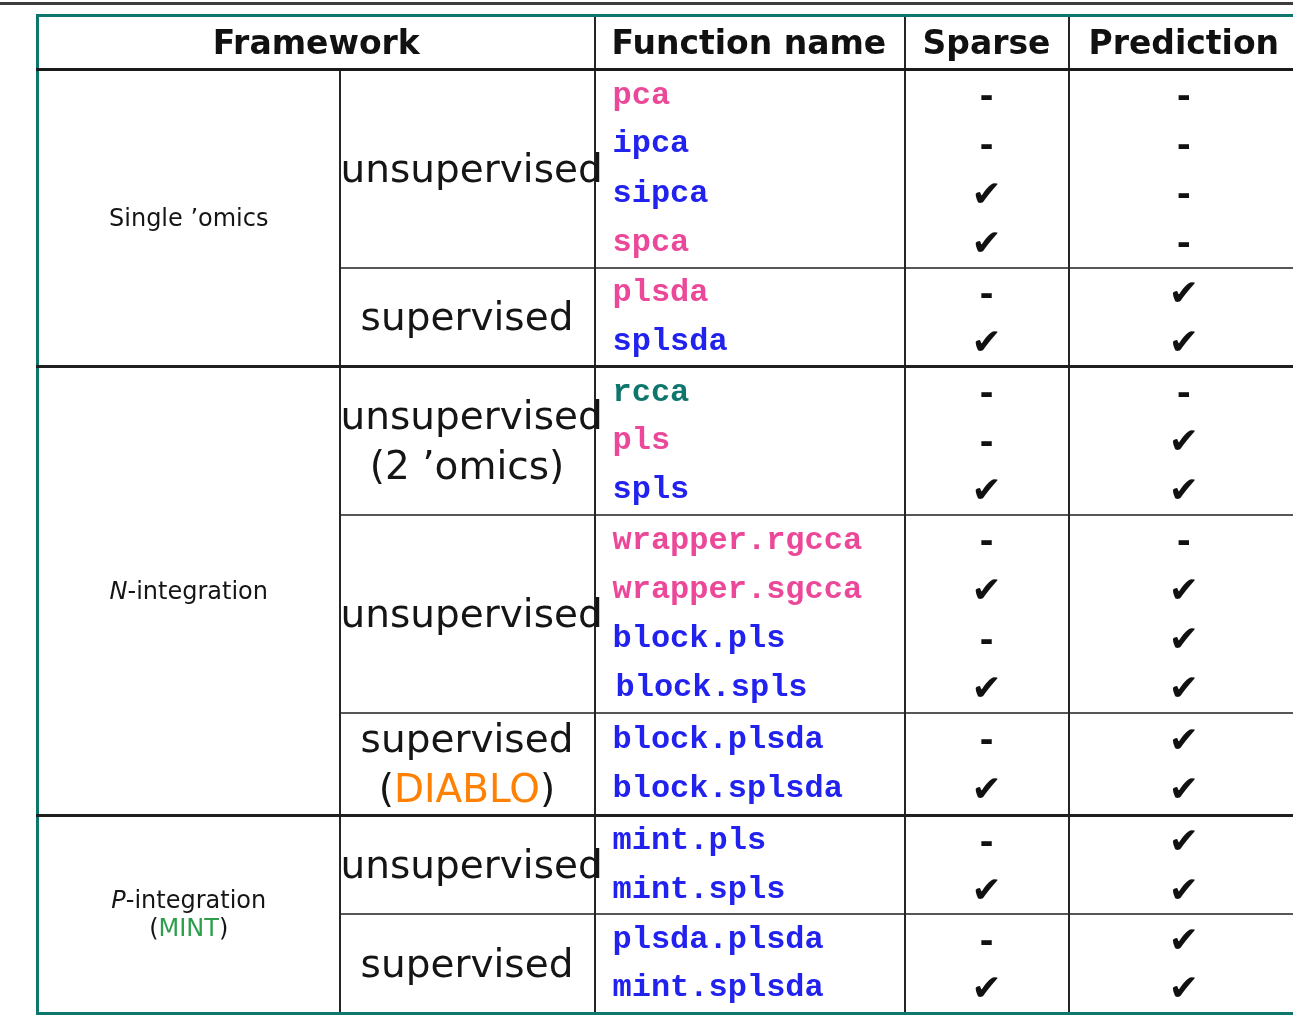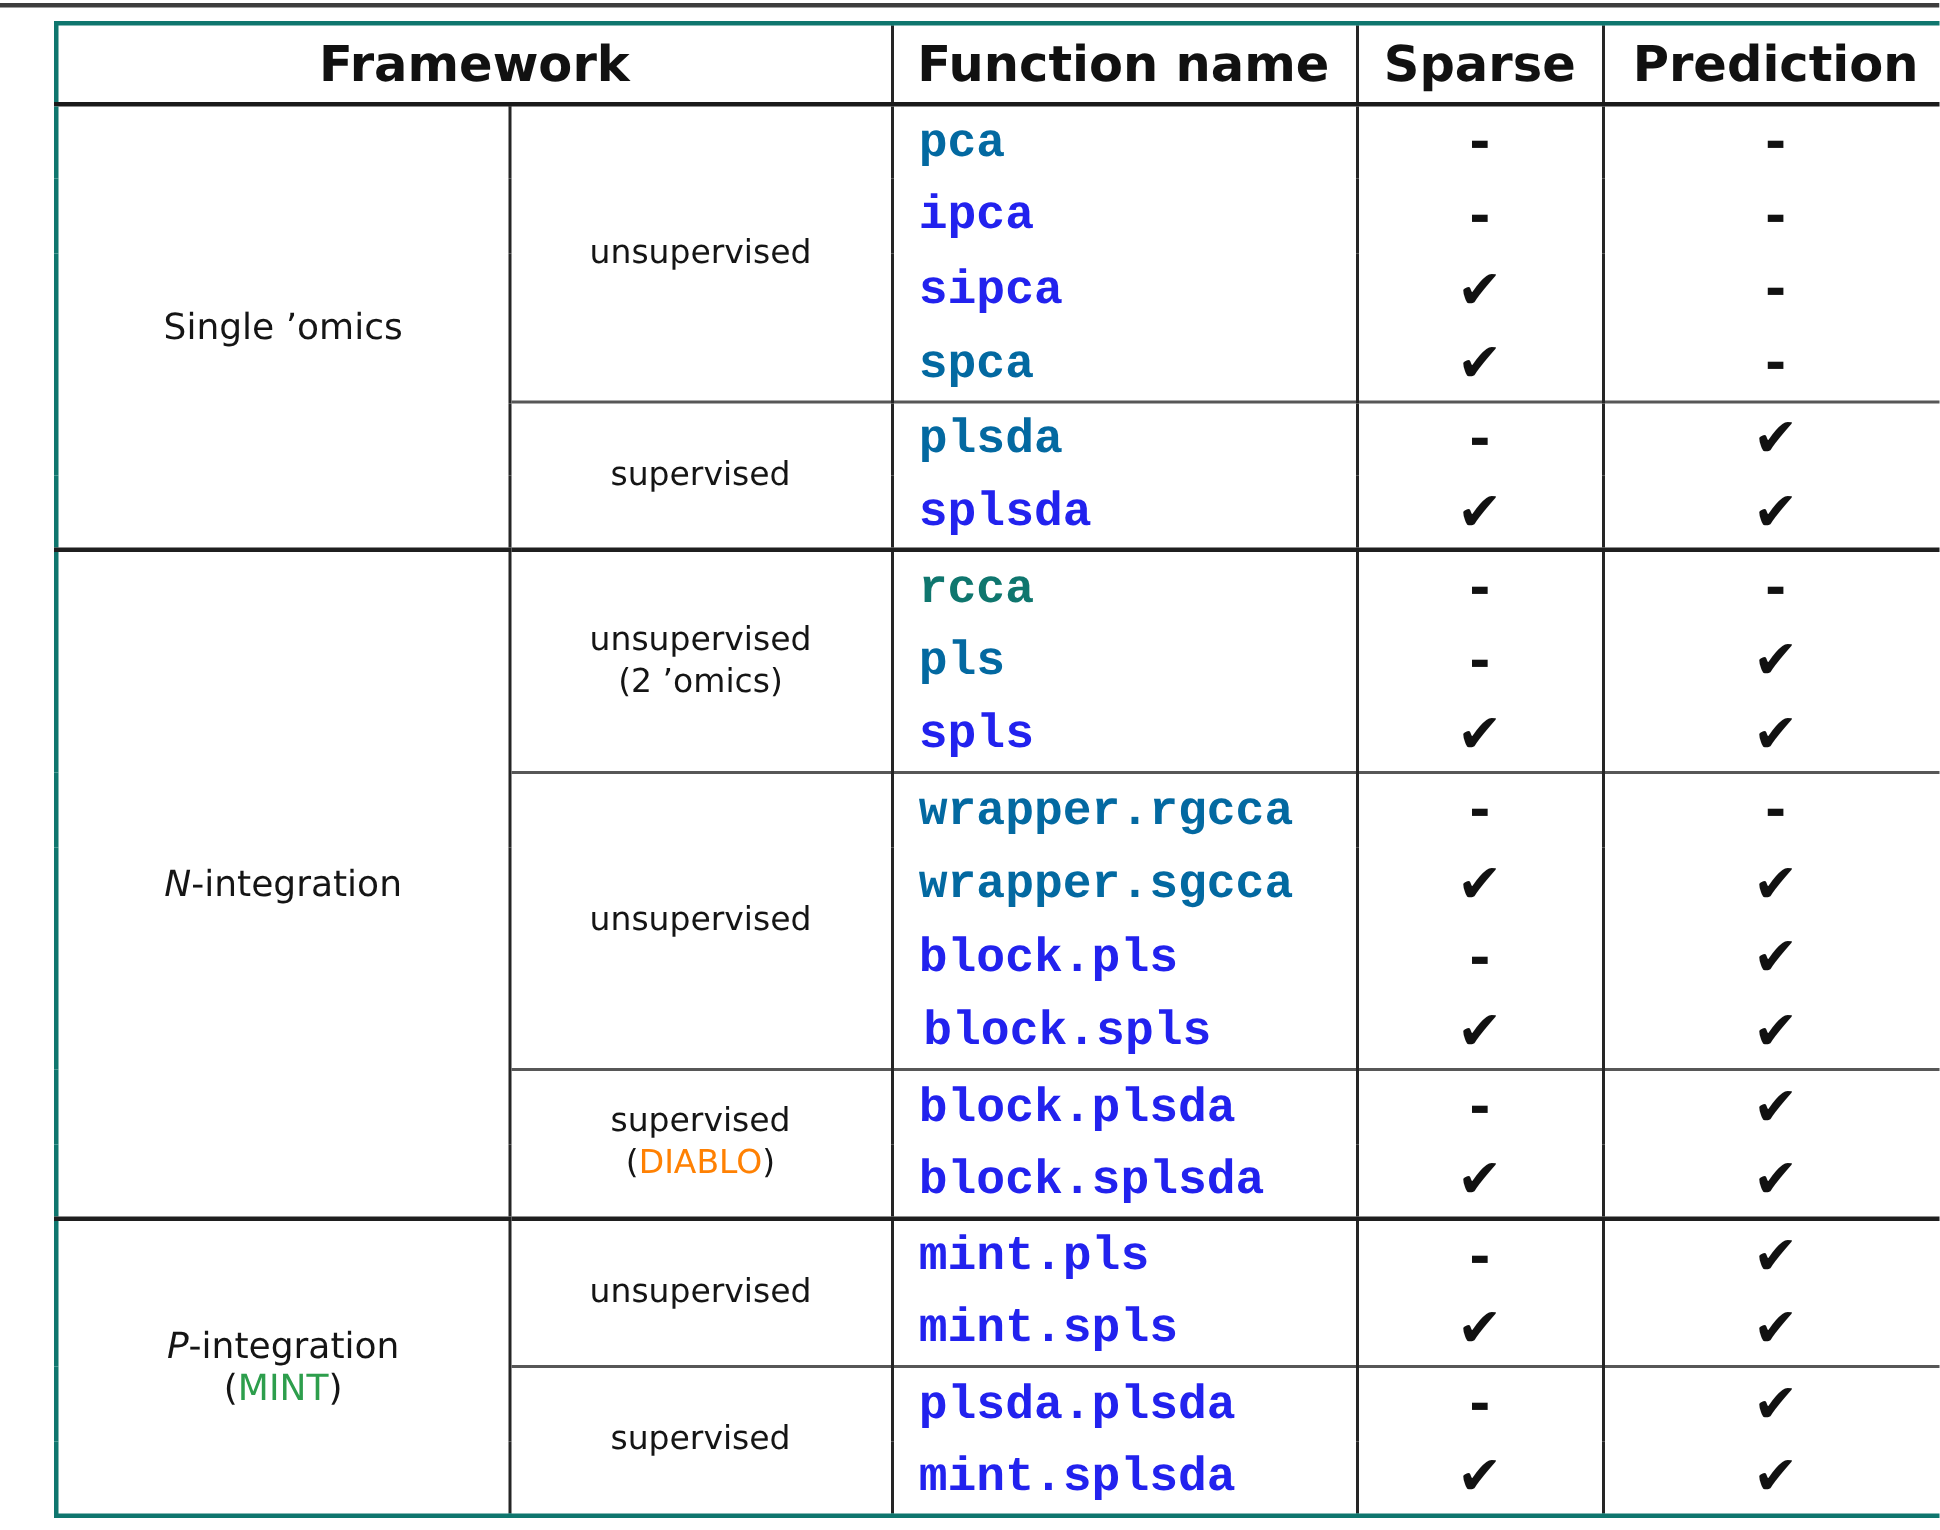--- a/index.html
+++ b/index.html
@@ -29,27 +29,27 @@
     border-bottom:3px solid #1a1a1a; text-align:center;
   }
   thead th.fn-head { text-align:left; padding-left:16px; }
 
   
   tbody tr { height:49.5px; }
   tr.section-start td { border-top:3px solid #1f1f1f; }
   tr.sub-start td { border-top:2px solid #575757; }
 
   td.framework-cell { text-align:center; font-size:24px; }
-  td.subsection-cell { text-align:center; font-size:22px; line-height:1.28; }
+  td.subsection-cell { text-align:center; font-size:39px; line-height:1.28; }
   .lbl-line { white-space:nowrap; }
   .it { font-style:italic; }
 
   td.fn-cell {
     font-family:"Liberation Mono", "DejaVu Sans Mono", monospace;
-    font-weight:bold; font-size:32px; padding-left:17px; color:#0369a1;
+    font-weight:bold; font-size:32px; padding-left:17px; color:#ec4899;
     white-space:nowrap;
   }
   td.mark-cell { text-align:center; color:#111; }
   td.mark-cell.check { font-size:36px; font-weight:bold; }
   td.mark-cell.dash  { font-size:34px; font-weight:bold; letter-spacing:0; }
 </style>
 </head>
 <body>
 
 <div class="top-strip"></div>

